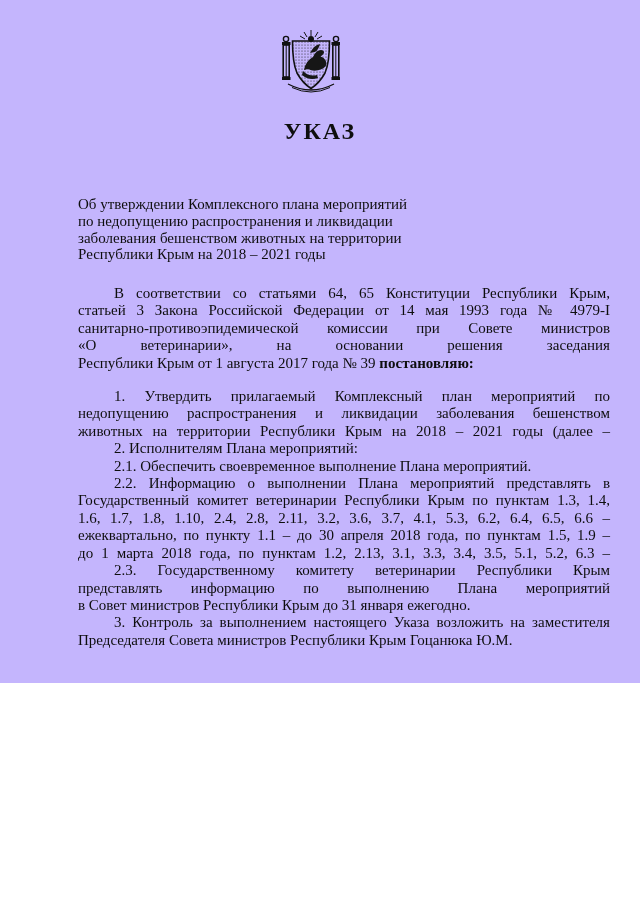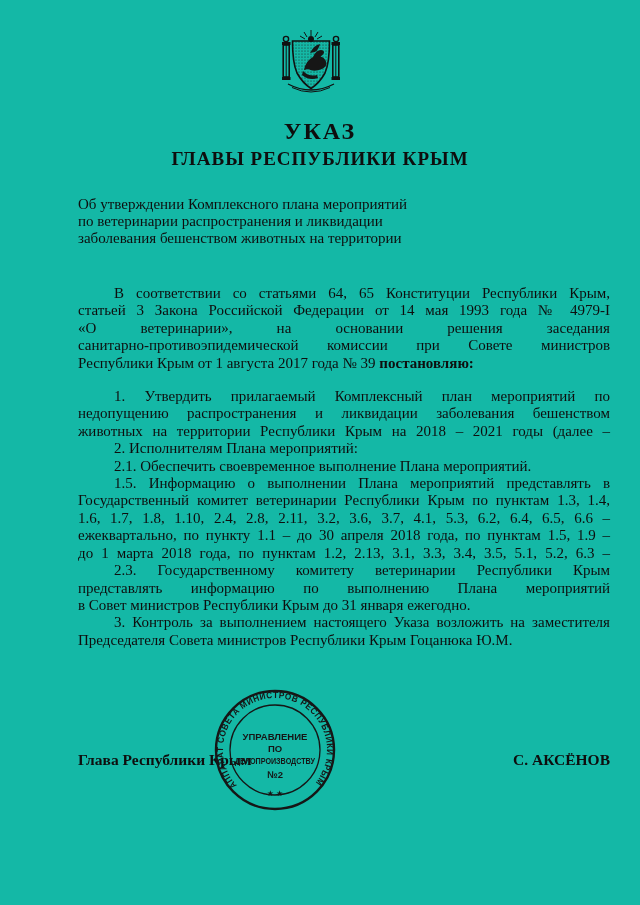--- a/index.html
+++ b/index.html
@@ -1,19 +1,19 @@
 <!DOCTYPE html>
 <html><head>
 <meta charset="utf-8">
 <style>
   html,body{margin:0;padding:0;background:#ffffff;}
   #page{
     position:relative;
-    width:640px;height:905px;
-    background:#14b8a6;
+    width:640px;height:683px;
+    background:#c4b5fd;
     color:#0e0e0e;
     font-family:"Liberation Serif", serif;
     overflow:hidden;
   }
   
   #emblem{position:absolute;left:280px;top:29px;width:62px;height:66px;}
   
   .title1{
     position:absolute;left:0;top:118px;width:640px;
     text-align:center;font-size:24px;font-weight:bold;letter-spacing:2px;
@@ -93,54 +93,54 @@
       <path d="M 30 24 q 4 -8 10 -9 q -1 5 -5 8 z"></path>
       <path d="M 23 42 q 6 6 14 4 l 1 3 q -9 3 -16 -3 z"></path>
       <circle cx="42.5" cy="23.5" r="1.4"></circle>
     </g>
 
     <path d="M 8 55 Q 31 67 54 55" fill="none" stroke="#111" stroke-width="1.3"></path>
     <path d="M 12 58.5 Q 31 67.5 50 58.5" fill="none" stroke="#111" stroke-width="1"></path>
   </svg>
 
   <div class="title1">УКАЗ</div>
-  <div class="title2">ГЛАВЫ РЕСПУБЛИКИ КРЫМ</div>
 
   <div class="subject">
     <div class="ln">Об утверждении Комплексного плана мероприятий</div>
-    <div class="ln">по ветеринарии распространения и ликвидации</div>
+    <div class="ln">по недопущению распространения и ликвидации</div>
     <div class="ln">заболевания бешенством животных на территории</div>
+    <div class="ln">Республики Крым на 2018 – 2021 годы</div>
   </div>
 
   <div class="bodytext">
 
     <div class="para">
       <div class="ln jl ind">В соответствии со статьями 64, 65 Конституции Республики Крым,</div>
       <div class="ln jl">статьей 3 Закона Российской Федерации от 14 мая 1993 года № 4979-I</div>
+      <div class="ln jl">санитарно-противоэпидемической комиссии при Совете министров</div>
       <div class="ln jl">«О ветеринарии», на основании решения заседания</div>
-      <div class="ln jl">санитарно-противоэпидемической комиссии при Совете министров</div>
       <div class="ln"><span>Республики Крым от 1 августа 2017 года № 39 </span><span class="b">постановляю:</span></div>
     </div>
 
     <div class="para gap-before">
       <div class="ln jl ind">1. Утвердить прилагаемый Комплексный план мероприятий по</div>
       <div class="ln jl">недопущению распространения и ликвидации заболевания бешенством</div>
       <div class="ln jl">животных на территории Республики Крым на 2018 – 2021 годы (далее –</div>
     </div>
 
     <div class="para">
       <div class="ln ind">2. Исполнителям Плана мероприятий:</div>
     </div>
 
     <div class="para">
       <div class="ln ind">2.1. Обеспечить своевременное выполнение Плана мероприятий.</div>
     </div>
 
     <div class="para">
-      <div class="ln jl ind">1.5. Информацию о выполнении Плана мероприятий представлять в</div>
+      <div class="ln jl ind">2.2. Информацию о выполнении Плана мероприятий представлять в</div>
       <div class="ln jl">Государственный комитет ветеринарии Республики Крым по пунктам 1.3, 1.4,</div>
       <div class="ln jl">1.6, 1.7, 1.8, 1.10, 2.4, 2.8, 2.11, 3.2, 3.6, 3.7, 4.1, 5.3, 6.2, 6.4, 6.5, 6.6 –</div>
       <div class="ln jl">ежеквартально, по пункту 1.1 – до 30 апреля 2018 года, по пунктам 1.5, 1.9 –</div>
       <div class="ln jl">до 1 марта 2018 года, по пунктам 1.2, 2.13, 3.1, 3.3, 3.4, 3.5, 5.1, 5.2, 6.3 –</div>
     </div>
 
     <div class="para">
       <div class="ln jl ind">2.3. Государственному комитету ветеринарии Республики Крым</div>
       <div class="ln jl">представлять информацию по выполнению Плана мероприятий</div>
       <div class="ln">в Совет министров Республики Крым до 31 января ежегодно.</div>

